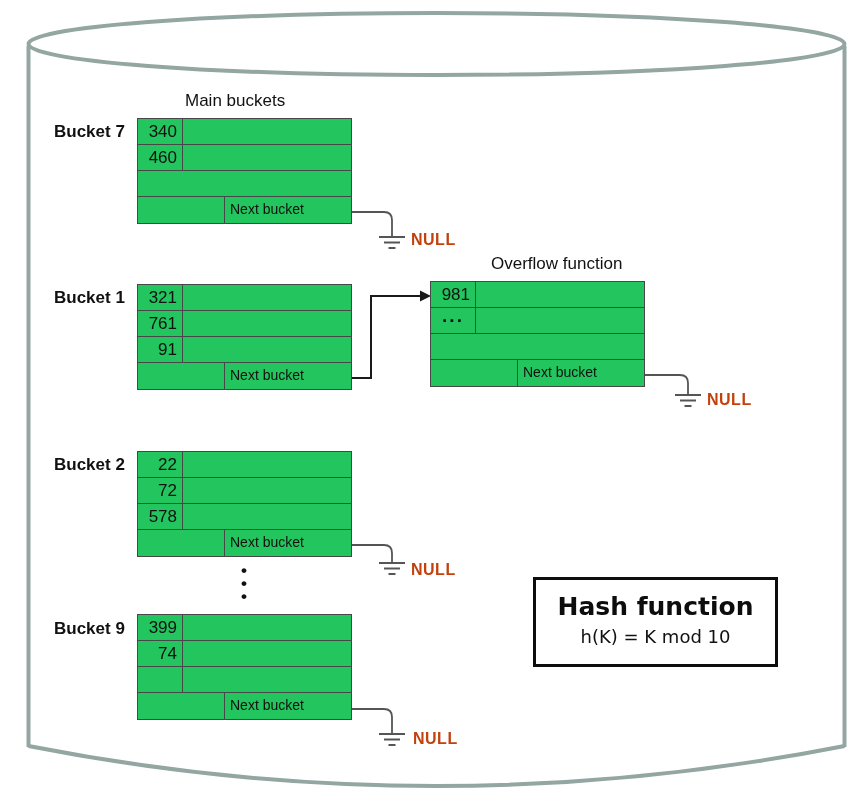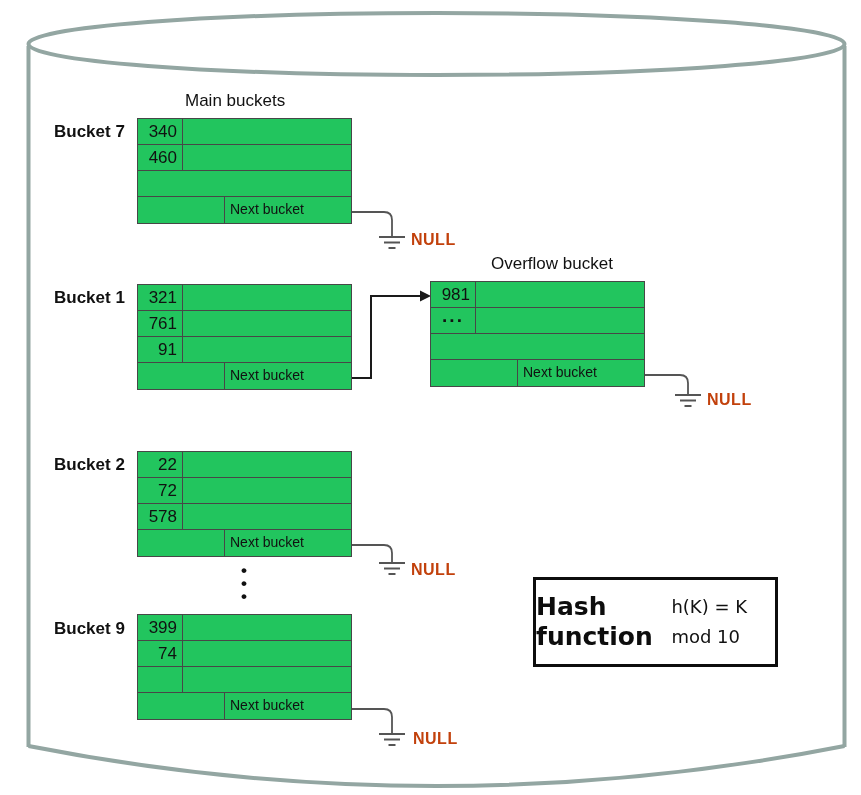--- a/index.html
+++ b/index.html
@@ -35,21 +35,21 @@
   .blabel{font-size:17px;font-weight:700;color:#111;white-space:nowrap;}
   .nulltext{font-size:16px;font-weight:600;letter-spacing:0.5px;color:#c2410c;white-space:nowrap;}
 
   .vdots{display:flex;flex-direction:column;align-items:center;}
   .vdots span{font-size:17px;font-weight:700;line-height:13px;color:#111;}
 
   
   .hashbox{
     position:absolute;left:533px;top:577px;width:245px;height:90px;
     border:3px solid #0d0d0d;background:#fff;box-sizing:border-box;
-    display:flex;align-items:center;justify-content:center;
+    display:flex;flex-direction:column;align-items:center;justify-content:center;
     font-family:"DejaVu Sans", sans-serif;
   }
   .hashtitle{font-size:25px;line-height:30px;color:#0d0d0d;}
   .hashtitle .hb{font-weight:700;}
   .hashtitle .hr{font-weight:700;}
   .hashformula{font-size:18px;line-height:30px;color:#111;}
 </style>
 </head>
 <body>
 
@@ -100,21 +100,21 @@
       <path d="M 352 709 H 384 Q 392 709 392 717 L 392 733"></path>
       <g stroke-width="2">
         <line x1="379" y1="734" x2="405" y2="734"></line>
         <line x1="384" y1="739.5" x2="400" y2="739.5"></line>
         <line x1="388.5" y1="745" x2="395.5" y2="745"></line>
       </g>
     </g>
   </svg>
 
   <div class="abs seclabel" style="left:140px;top:91px">Main buckets</div>
-  <div class="abs seclabel" style="left:446px;top:254px">Overflow bucket</div>
+  <div class="abs seclabel" style="left:446px;top:254px">Overflow function</div>
 
   <div class="abs blabel" style="left:54px;top:122px">Bucket 7</div>
   <div class="btable" style="left:137px;top:118px">
     <div class="trow">
       <div class="kcell">340</div>
       <div class="restcell"></div>
     </div>
     <div class="trow">
       <div class="kcell">460</div>
       <div class="restcell"></div>

